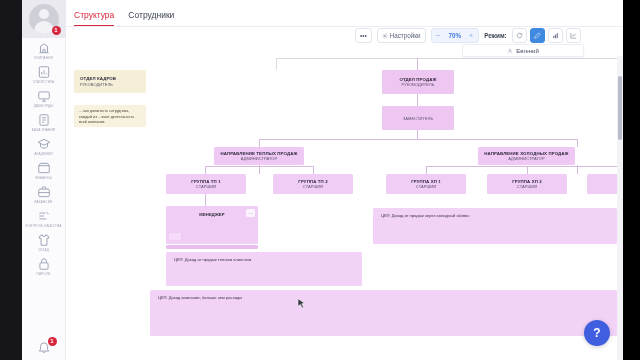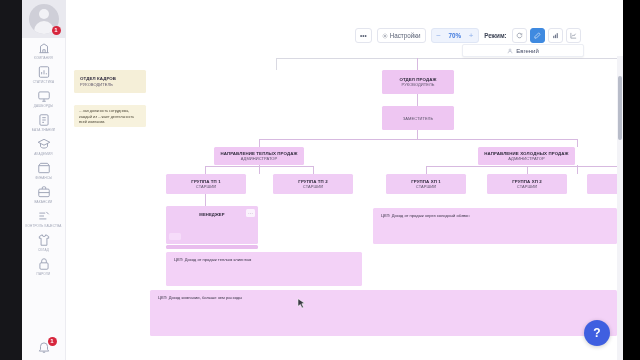--- a/index.html
+++ b/index.html
@@ -364,20 +364,24 @@
           <svg viewBox="0 0 24 24" fill="none" stroke="currentColor" stroke-width="1.6">
               <path d="M18 16V11a6 6 0 10-12 0v5l-2 3h16l-2-3z"></path>
               <path d="M10 21h4"></path>
             </svg>
         </span>
         <span class="bell-badge">1</span>
       </div>
     </div>
   </div>
 
+  <div id="topbar">
+    <div class="tab active">Структура</div>
+    <div class="tab">Сотрудники</div>
+  </div>
 
   <div id="toolbar">
     <div class="tb-btn">•••</div>
     <div class="tb-btn">
       <span>
         <svg viewBox="0 0 24 24" fill="none" stroke="currentColor" stroke-width="2">
             <circle cx="12" cy="12" r="3"></circle>
             <path d="M12 2v3M12 19v3M2 12h3M19 12h3M5 5l2 2M17 17l2 2M19 5l-2 2M7 17l-2 2"></path>
           </svg>
       </span>

